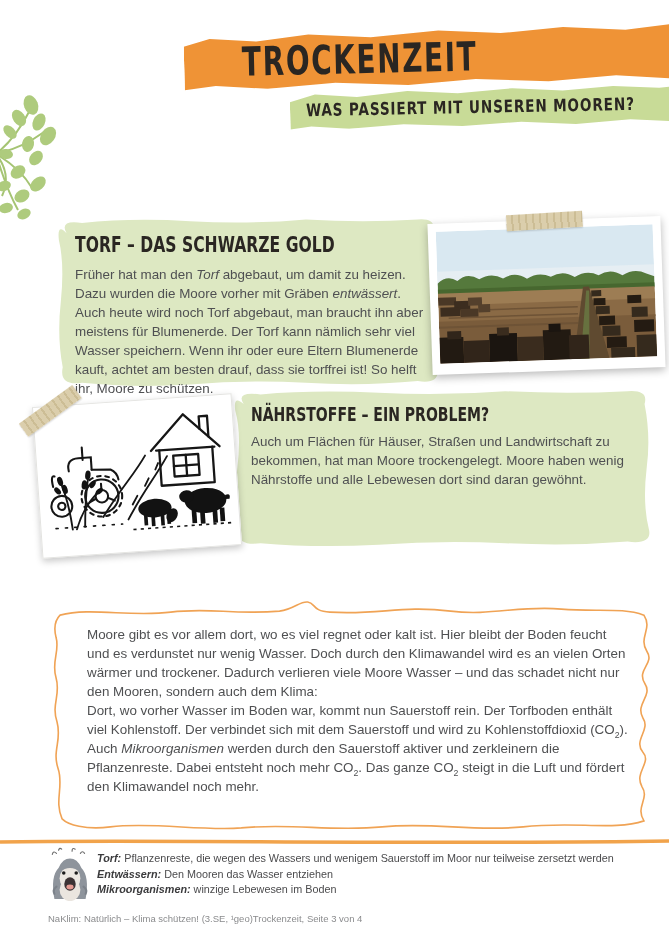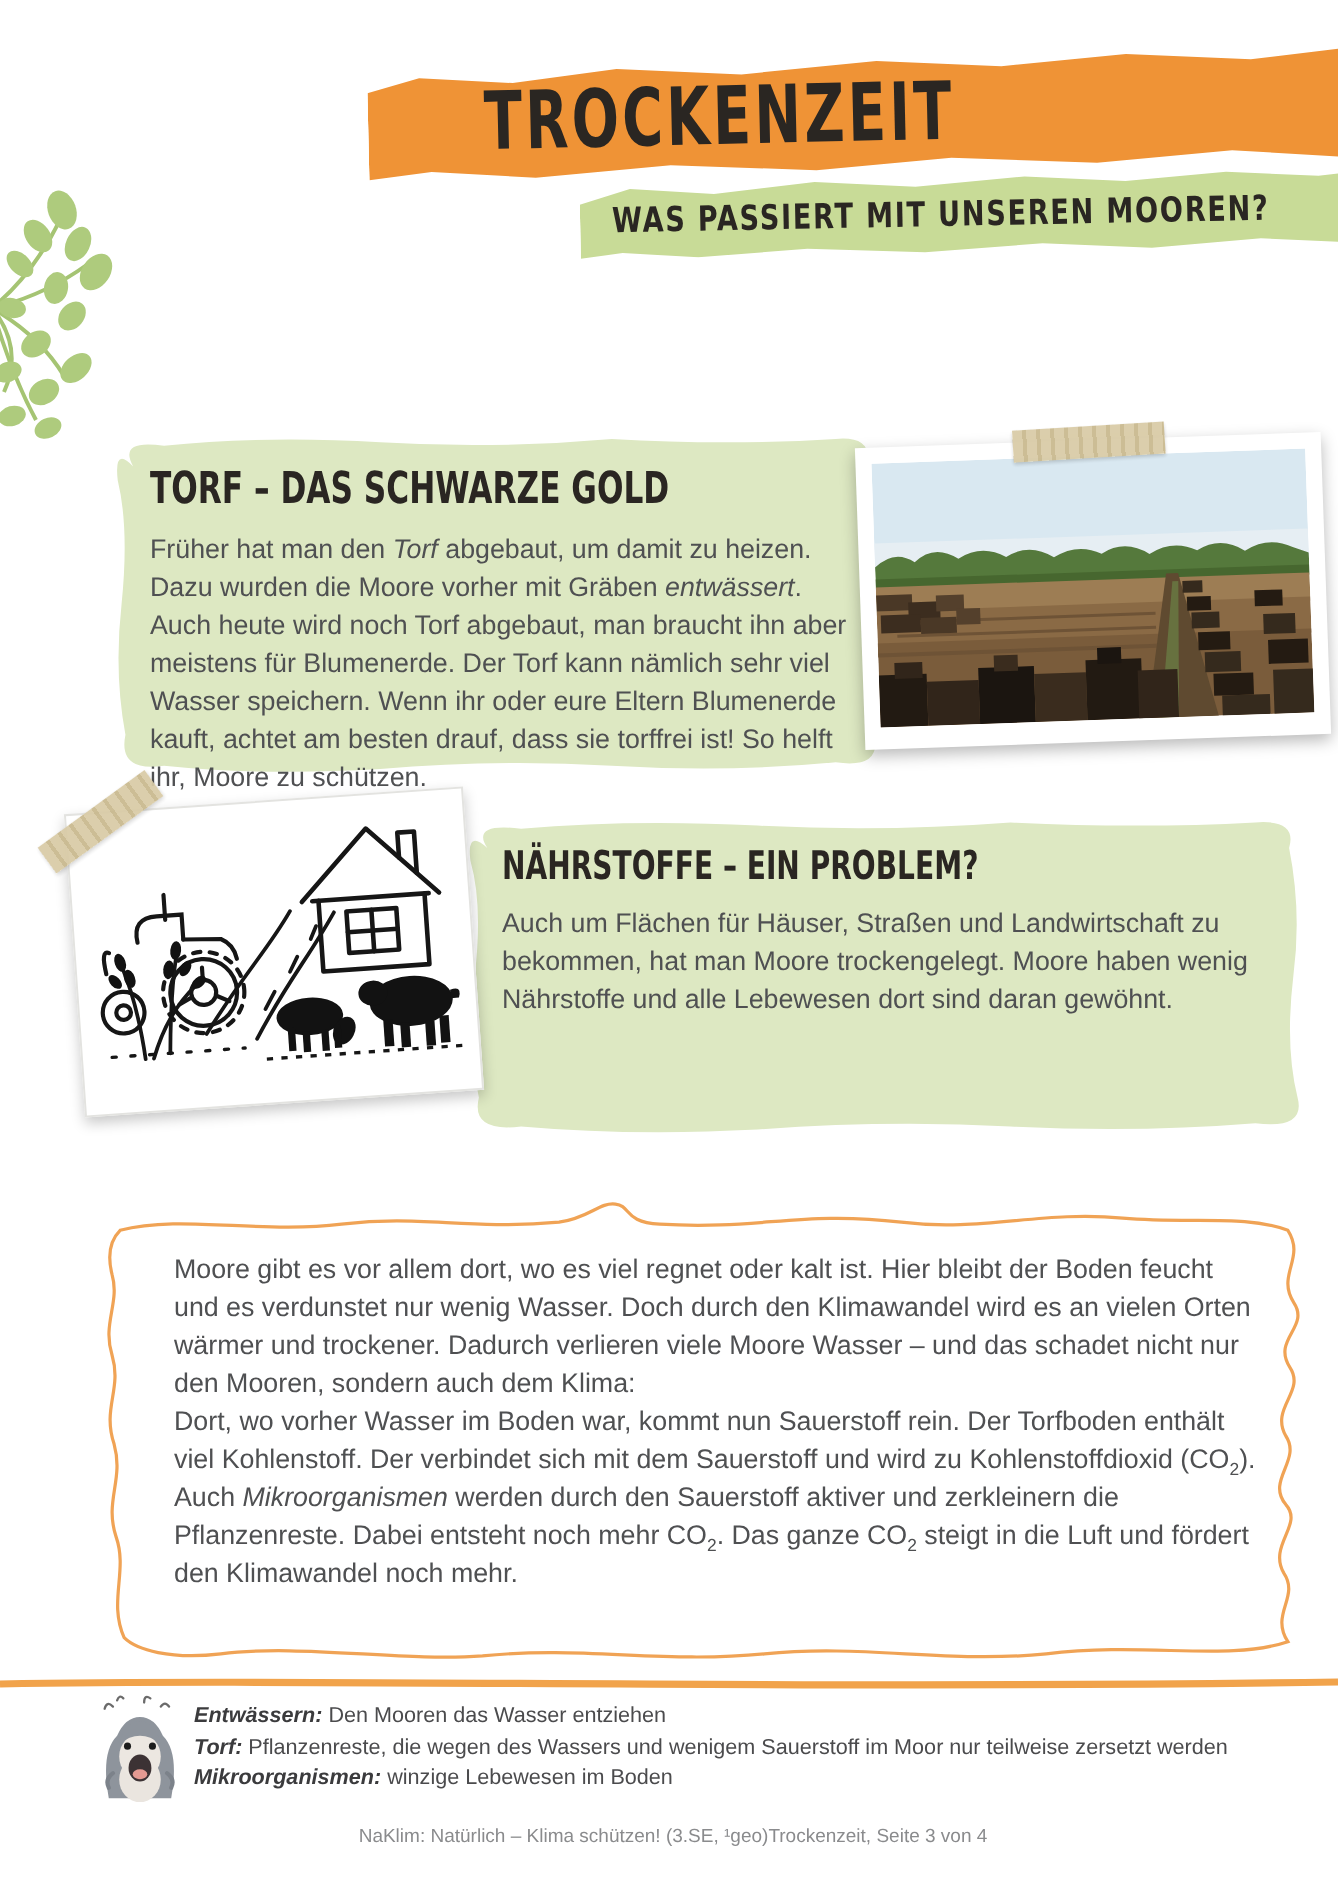--- a/index.html
+++ b/index.html
@@ -32,21 +32,21 @@
 
   .p{font-size:13.4px;line-height:19px;color:#4f5052;}
   .seg-i{font-style:italic;margin-top:48px;}
   .seg-sub{vertical-align:sub;font-size:.65em;line-height:0;}
 
   .box-torf{left:55px;top:216px;width:386px;height:172px;}
   .box-torf .content{padding:16px 20px 0 20px;}
   .h-torf{font-size:20px;margin-bottom:9px;transform:scale(.78,1.1);}
   .box-torf .p{width:356px;}
 
-  .box-naehr{left:231px;top:408px;width:422px;height:160px;}
+  .box-naehr{left:231px;top:388px;width:422px;height:160px;}
   .box-naehr .content{padding:15px 20px 0 20px;}
   .h-naehr{font-size:18px;margin-bottom:8px;transform:scale(.78,1.1);}
   .box-naehr .p{width:375px;}
 
   
   .photo{position:absolute;left:430px;top:220px;width:233px;background:#fff;
     padding:8px 8px 11px 8px;box-shadow:0 3px 8px rgba(0,0,0,.28);
     transform:rotate(-2deg);z-index:3;box-sizing:border-box;}
   .photo svg{display:block;width:100%;height:132px;}
   .tape{position:absolute;background:repeating-linear-gradient(90deg,#d9cba6 0 5px,#c9b98e 5px 7px);
@@ -71,21 +71,21 @@
   .h-co2{font-size:17px;margin:9px 0 8px 0;transform:scale(.8,1.1);}
 
   
   .divider{position:absolute;left:0;top:837px;width:669px;height:10px;}
   .mascot{position:absolute;left:44px;top:845px;width:52px;height:56px;}
   .glossary{position:absolute;left:97px;top:851px;width:540px;font-size:10.8px;line-height:15.5px;color:#4b4b4d;}
   .glossary .term{font-weight:700;font-style:italic;color:#3b3b3d;}
 
   
   .footer{position:absolute;left:48px;top:913px;width:577px;display:flex;
-    justify-content:center;font-size:9.5px;color:#8a8b8d;}
+    justify-content:flex-start;font-size:9.5px;color:#8a8b8d;}
 </style>
 </head>
 <body>
 
 <div class="page">
 
   <div class="banner-orange">
     <span class="hand title">TROCKENZEIT</span>
   </div>
 
@@ -293,22 +293,22 @@
       <circle cx="19" cy="27" r="1.7" fill="#1c1c1c"></circle>
       <circle cx="31" cy="27" r="1.7" fill="#1c1c1c"></circle>
       <ellipse cx="25" cy="37.5" rx="5.5" ry="6.5" fill="#3c3234"></ellipse>
       <ellipse cx="25" cy="40.5" rx="3.5" ry="2.4" fill="#e59a92"></ellipse>
       <path d="M12 40 q-4 3 -2 7" stroke="#7c828a" stroke-width="2" fill="none" stroke-linecap="round"></path>
       <path d="M38 40 q4 3 2 7" stroke="#7c828a" stroke-width="2" fill="none" stroke-linecap="round"></path>
     </svg>
   </div>
 
   <div class="glossary">
+    <div><span class="term">Torf:</span><span> Pflanzenreste, die wegen des Wassers und wenigem Sauerstoff im Moor nur teilweise zersetzt werden</span></div>
     <div><span class="term">Entwässern:</span><span> Den Mooren das Wasser entziehen</span></div>
-    <div><span class="term">Torf:</span><span> Pflanzenreste, die wegen des Wassers und wenigem Sauerstoff im Moor nur teilweise zersetzt werden</span></div>
     <div><span class="term">Mikroorganismen:</span><span> winzige Lebewesen im Boden</span></div>
   </div>
 
   <div class="footer">
     <span>NaKlim: Natürlich – Klima schützen! (3.SE, ¹geo)</span>
     <span>Trockenzeit, Seite 3 von 4</span>
   </div>
 
 </div>
 

